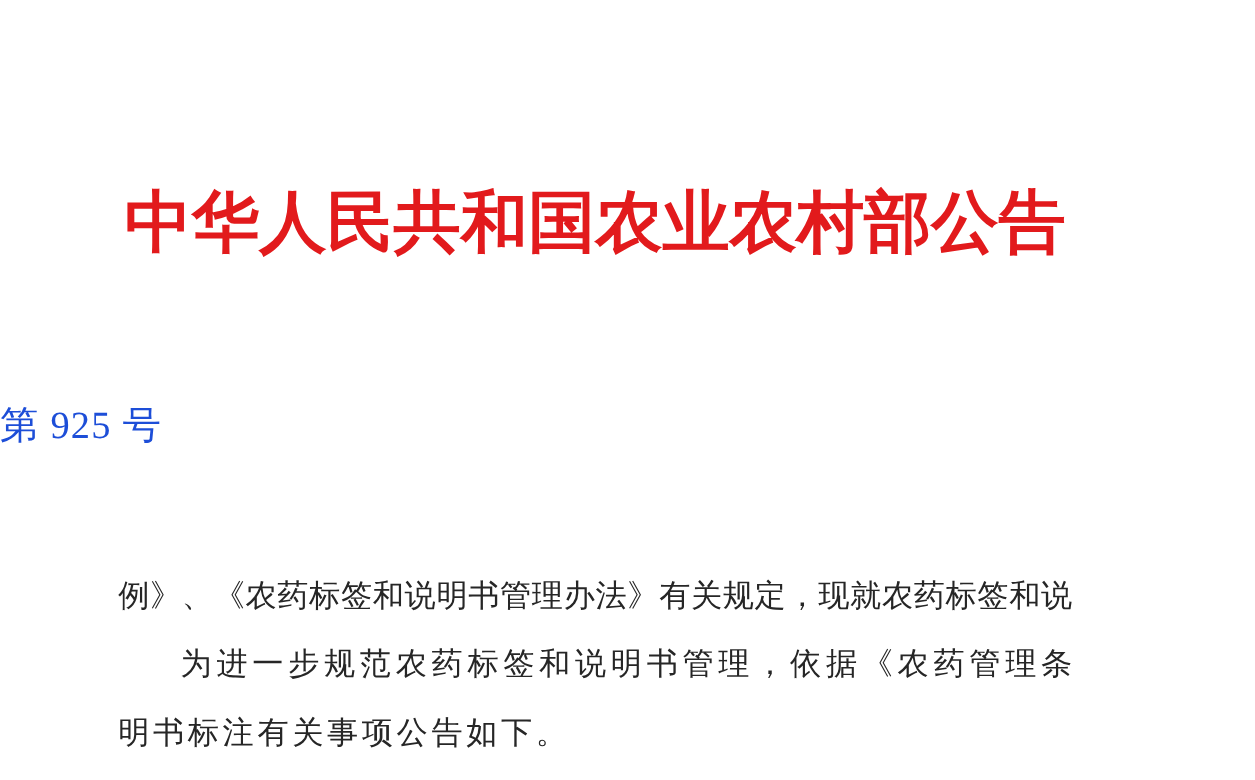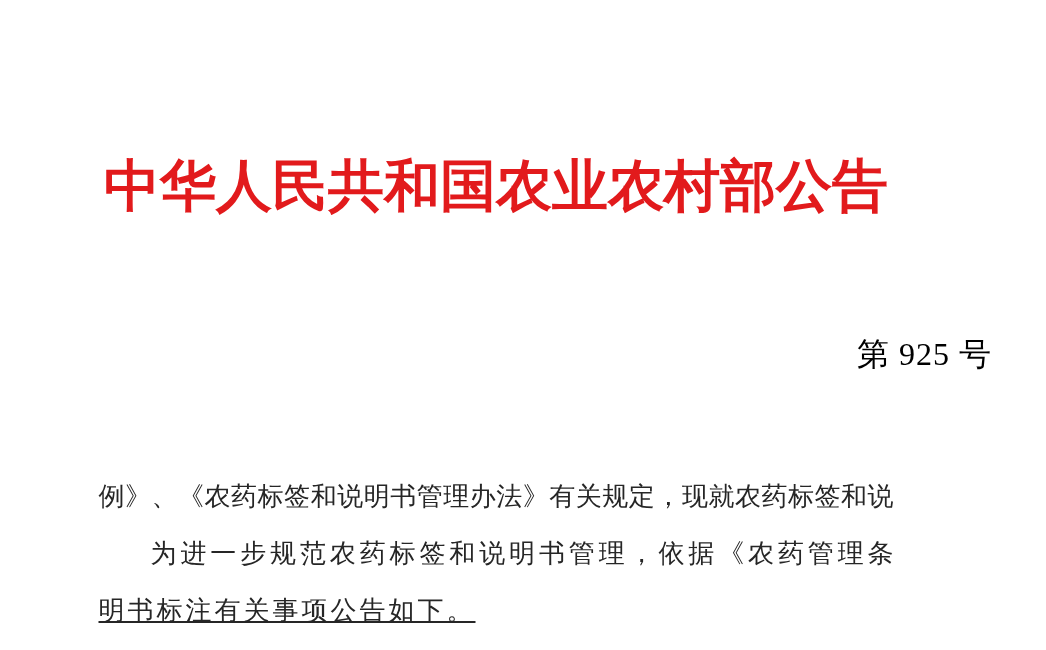--- a/index.html
+++ b/index.html
@@ -22,24 +22,24 @@
     font-size: 56px;
     line-height: 80px;
     font-weight: 700;
     letter-spacing: 0px;
     color: #e21a1c;
     font-family: "Liberation Serif", serif;
     white-space: nowrap;
   }
   .doc-number {
     margin: 112px 0 0 0;
-    text-align: right;
+    text-align: left;
     font-size: 32px;
     line-height: 32px;
-    color: #000000;
+    color: #1d4ed8;
     letter-spacing: 1px;
   }
   .body-text {
     margin: 98px auto 0 auto;
     width: 795px;
     font-size: 26px;
     line-height: 57px;
     color: #262626;
   }
   .body-line {
@@ -47,21 +47,20 @@
     text-align-last: justify;
     white-space: nowrap;
   }
   .body-line.first {
     text-indent: 2em;
   }
   .body-line.last {
     text-align: left;
     text-align-last: left;
     letter-spacing: 3px;
-    text-decoration: underline;
   }
 </style>
 </head>
 <body>
 
 <div class="page">
 
   <h1 class="title" style="color: rgb(226, 26, 28);">中华人民共和国农业农村部公告</h1>
 
   <div class="doc-number">第 925 号</div>

